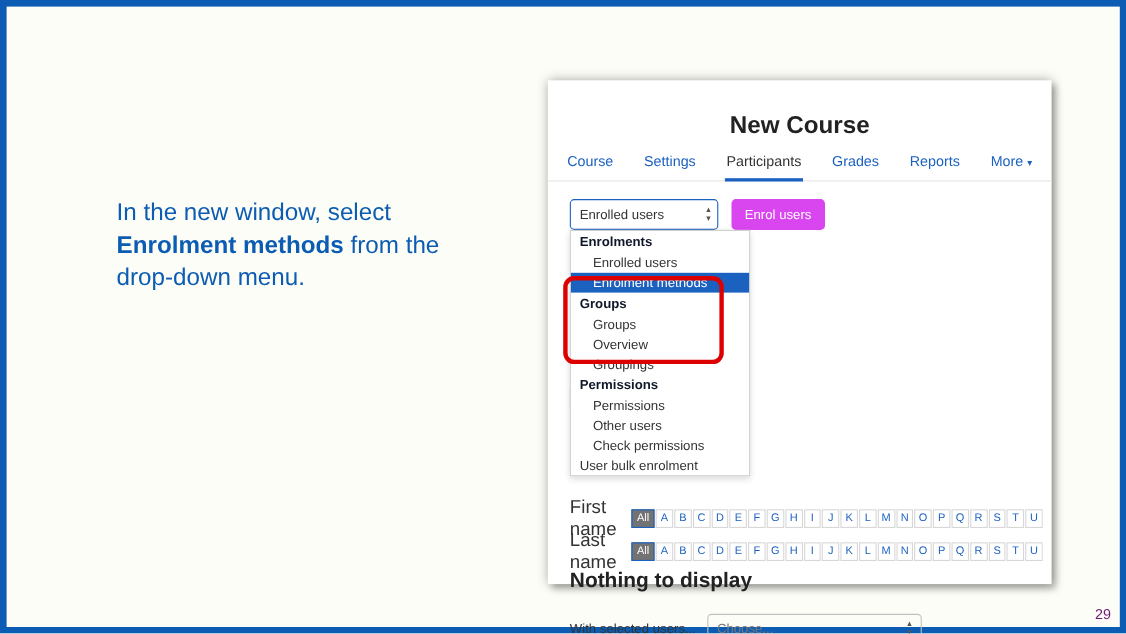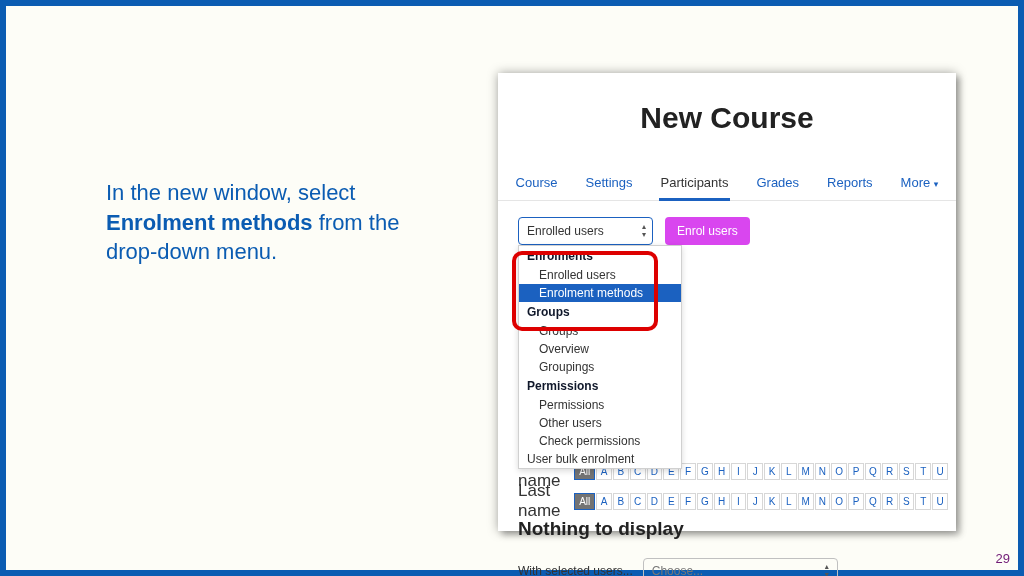--- a/index.html
+++ b/index.html
@@ -31,27 +31,27 @@
   }
   .shot {
     position: absolute;
     left: 492px; top: 67px;
     width: 458px; height: 458px;
     background: #fff;
     box-shadow: 0 0 10px rgba(0,0,0,.35), 4px 4px 6px rgba(0,0,0,.25);
   }
   .shot-title {
     text-align: center;
-    font-size: 30px; font-weight: 700; color: #222;
+    font-size: 22px; font-weight: 700; color: #222;
     margin-top: 28px;
   }
   .tabs {
     display: flex; gap: 28px;
     justify-content: center;
-    margin-top: 40px;
+    margin-top: 12px;
     font-size: 13px;
     color: #1b61c0;
     border-bottom: 1px solid #e5e5e5;
     padding-bottom: 10px;
     text-align: right;
   }
   .tab { cursor: pointer; }
   .tab.active {
     color: #333; position: relative;
   }

